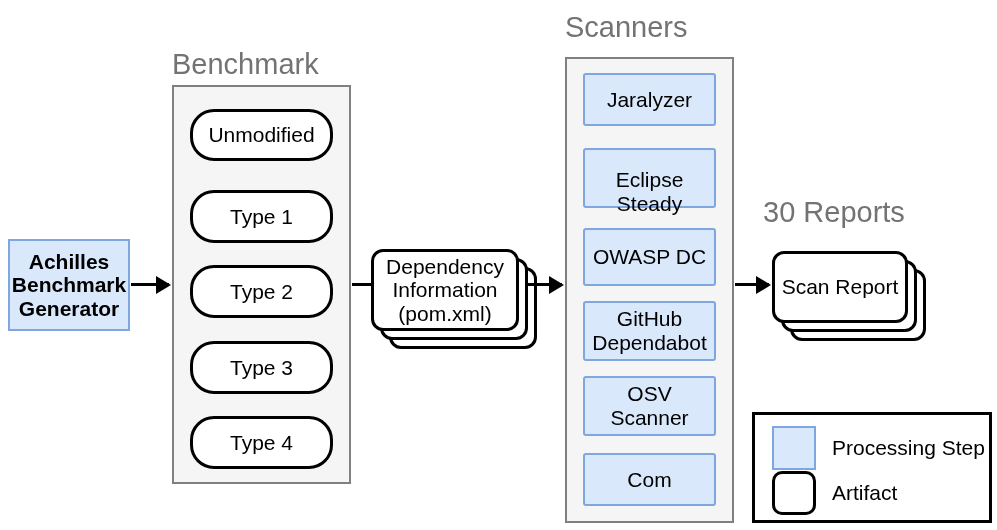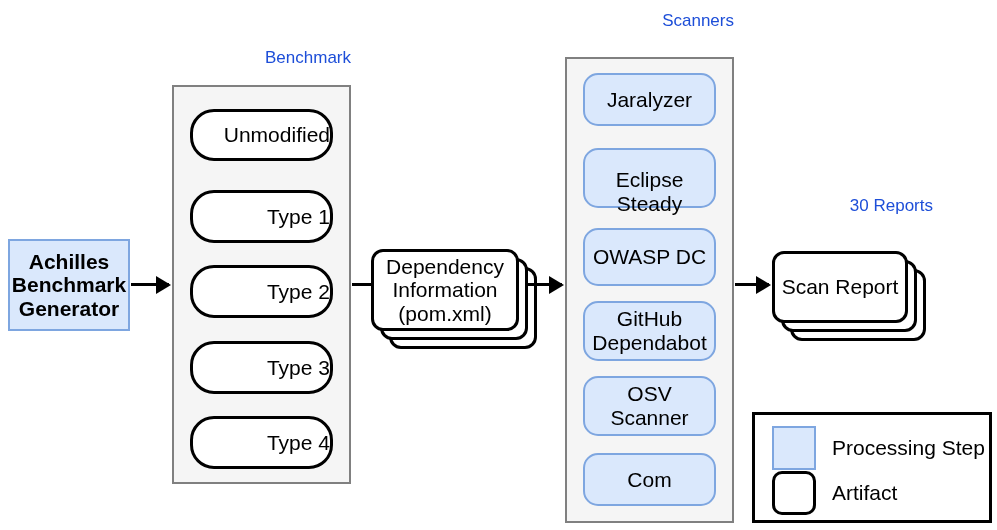--- a/index.html
+++ b/index.html
@@ -32,43 +32,42 @@
   .group-box {
     position: absolute;
     box-sizing: border-box;
     background: #f5f5f5;
     border: 2px solid #808080;
   }
 
   
   .caption {
     position: absolute;
-    font-size: 17px;
-    color: #1d4ed8;
+    font-size: 29px;
+    color: #737373;
     white-space: nowrap;
-    text-align: right;
+    text-align: left;
   }
 
   
   .artifact {
     background: #ffffff;
     border: 3px solid #000000;
     border-radius: 24px;
     font-size: 21px;
-    justify-content: flex-end;
   }
 
   
   .process {
     background: #dae8fc;
     border: 2px solid #7ea6e0;
     font-size: 21px;
   }
   .process.rounded {
-    border-radius: 15px;
+    border-radius: 3px;
   }
 
   
   .generator {
     background: #dae8fc;
     border: 2px solid #7ea6e0;
     font-size: 21px;
   }
 
   

